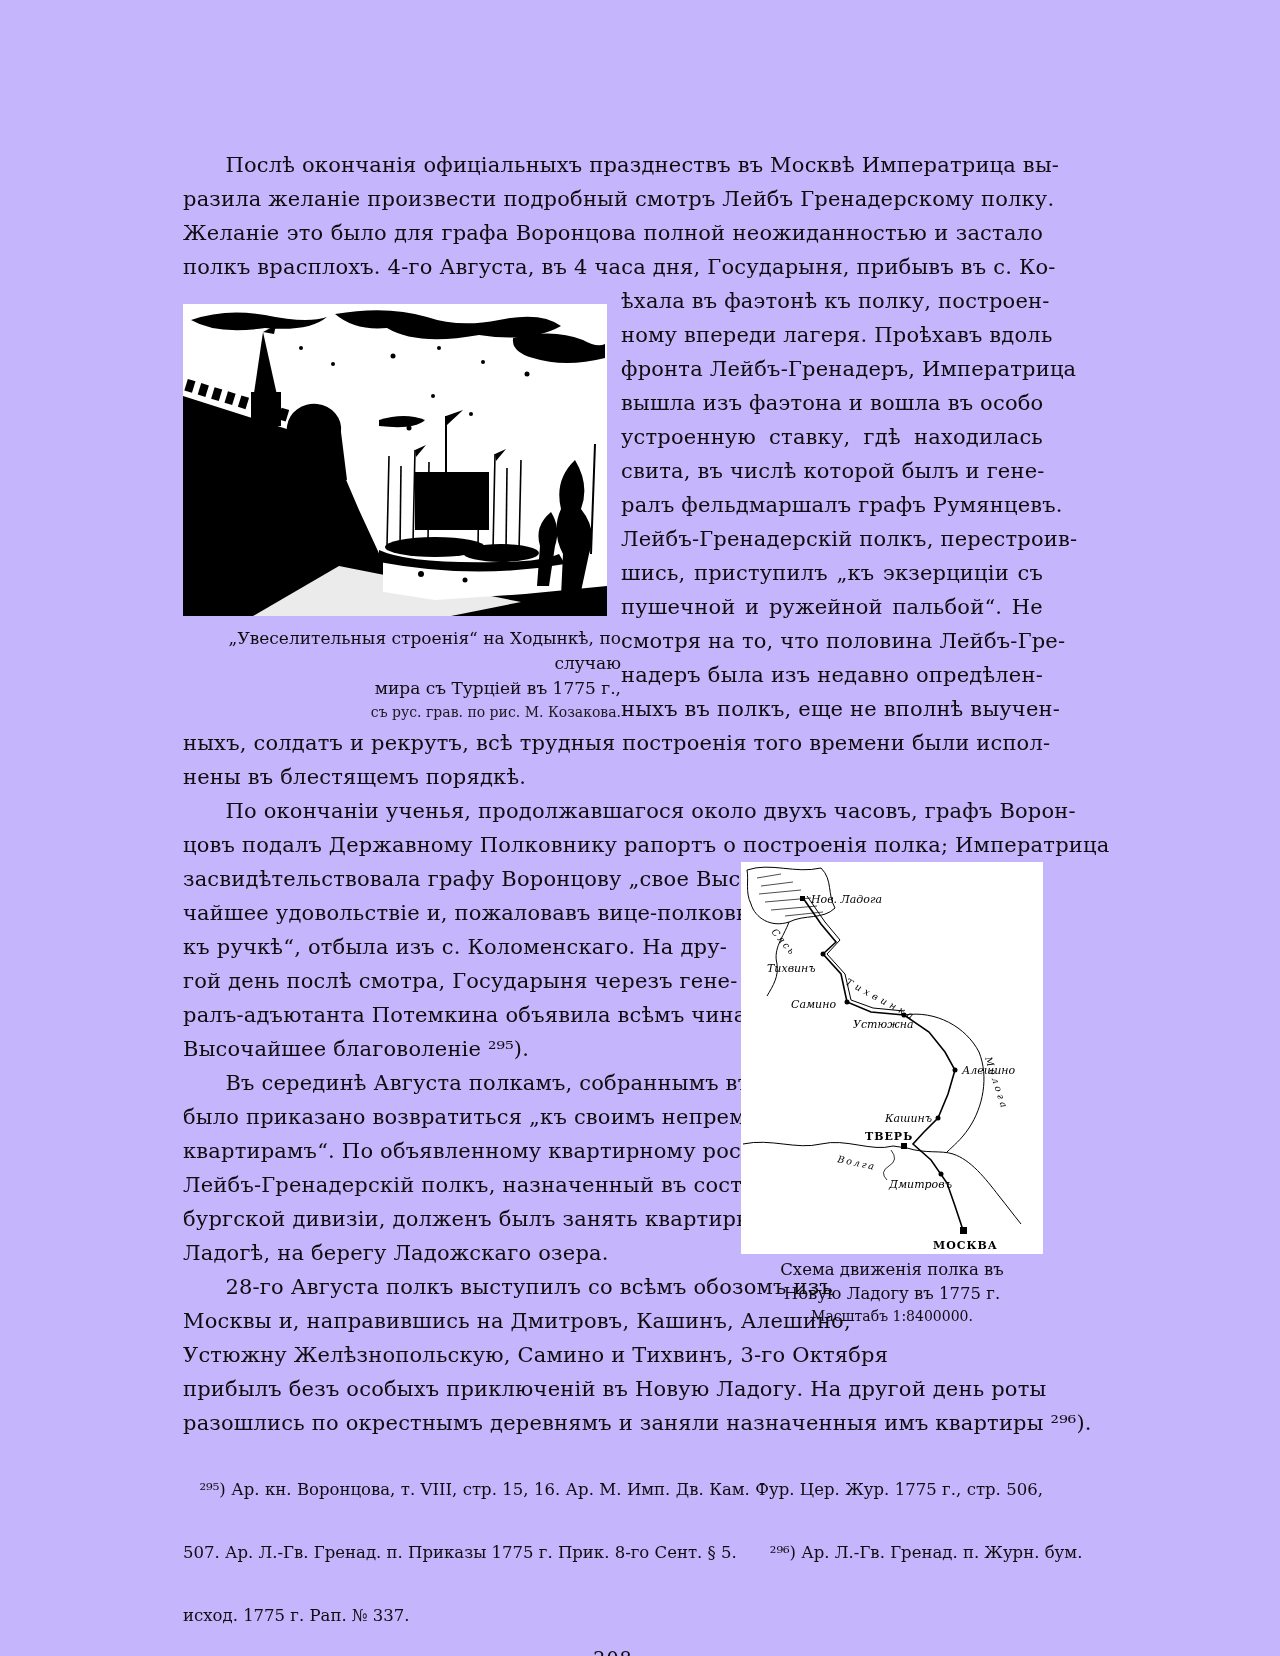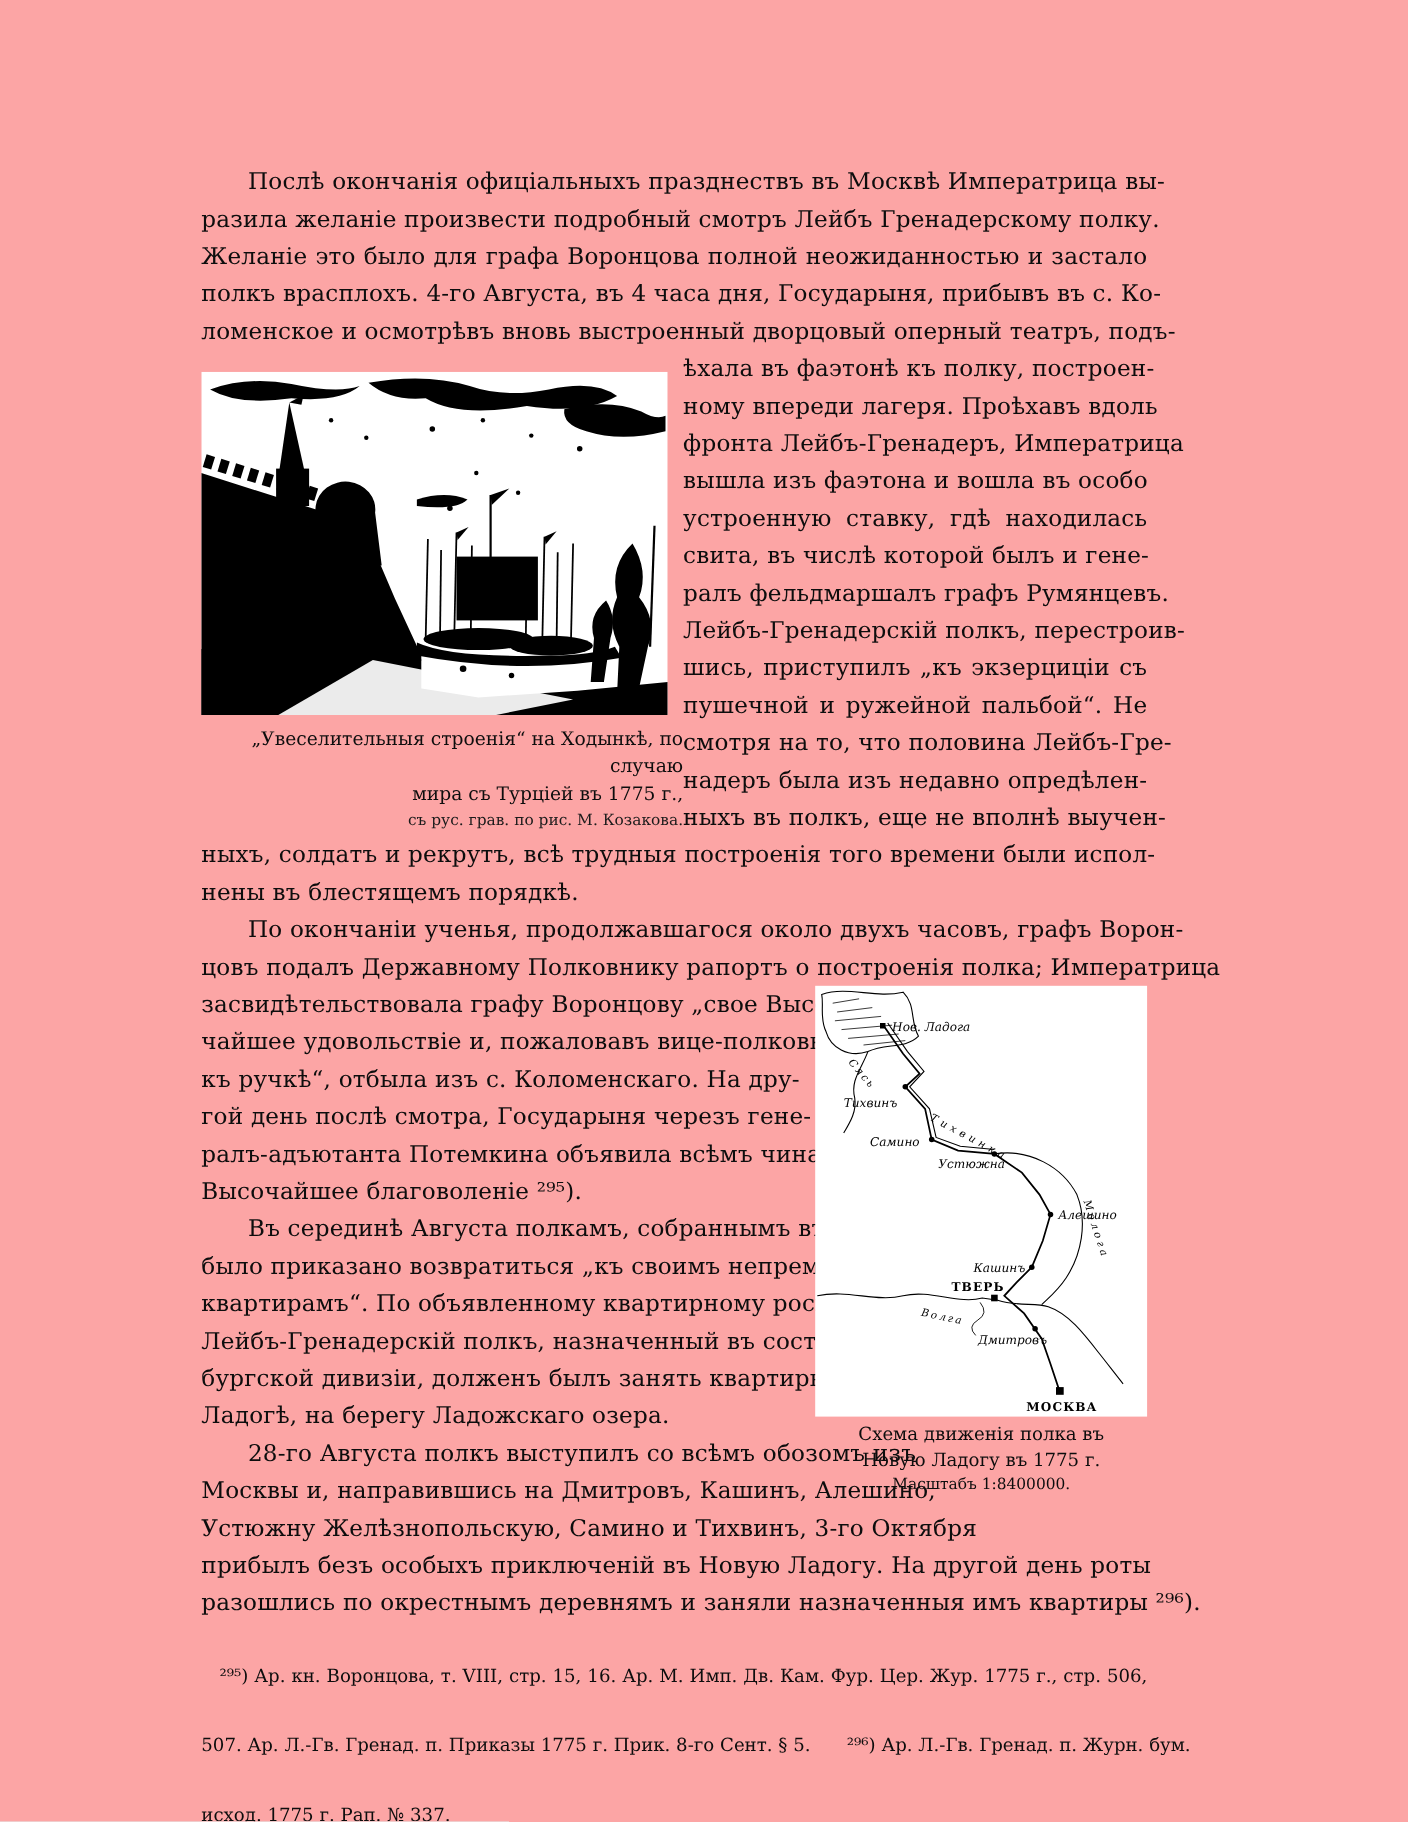--- a/index.html
+++ b/index.html
@@ -1,20 +1,20 @@
 <!DOCTYPE html>
 <html><head>
 <meta charset="utf-8">
 <style>
   html,body{margin:0;padding:0;background:#e8e8e8;}
   .page{
     position:relative;
     width:1280px;height:1656px;
     margin:0 auto;
-    background:#fca5a5;
+    background:#c4b5fd;
     color:#0d0d0d;
     font-family:"DejaVu Serif", serif;
     overflow:hidden;
     box-sizing:border-box;
     padding:148px 237px 0 183px;
   }
   .tline{
     display:block;
     height:34px;line-height:34px;
     font-size:21px;
@@ -67,21 +67,20 @@
 </head>
 <body>
 
 <div class="page">
 
   <div class="intro">
       <span class="tline">  Послѣ окончанія офиціальныхъ празднествъ въ Москвѣ Императрица вы-</span>
       <span class="tline">разила желаніе произвести подробный смотръ Лейбъ Гренадерскому полку.</span>
       <span class="tline">Желаніе это было для графа Воронцова полной неожиданностью и застало</span>
       <span class="tline">полкъ врасплохъ. 4-го Августа, въ 4 часа дня, Государыня, прибывъ въ с. Ко-</span>
-      <span class="tline">ломенское и осмотрѣвъ вновь выстроенный дворцовый оперный театръ, подъ-</span>
     </div>
 
   <div class="figure-row">
     <div class="fig-left">
       <div class="engraving-wrap">
         <svg viewBox="0 0 424 312" width="424" height="312" aria-hidden="true">
           <rect width="424" height="312" fill="#ffffff"></rect>
           <g fill="#000000" stroke="none">
 
             <path d="M8,16 q34,-12 74,-5 q42,9 62,2 q-18,15 -62,11 q-48,7 -74,-8 z"></path>

